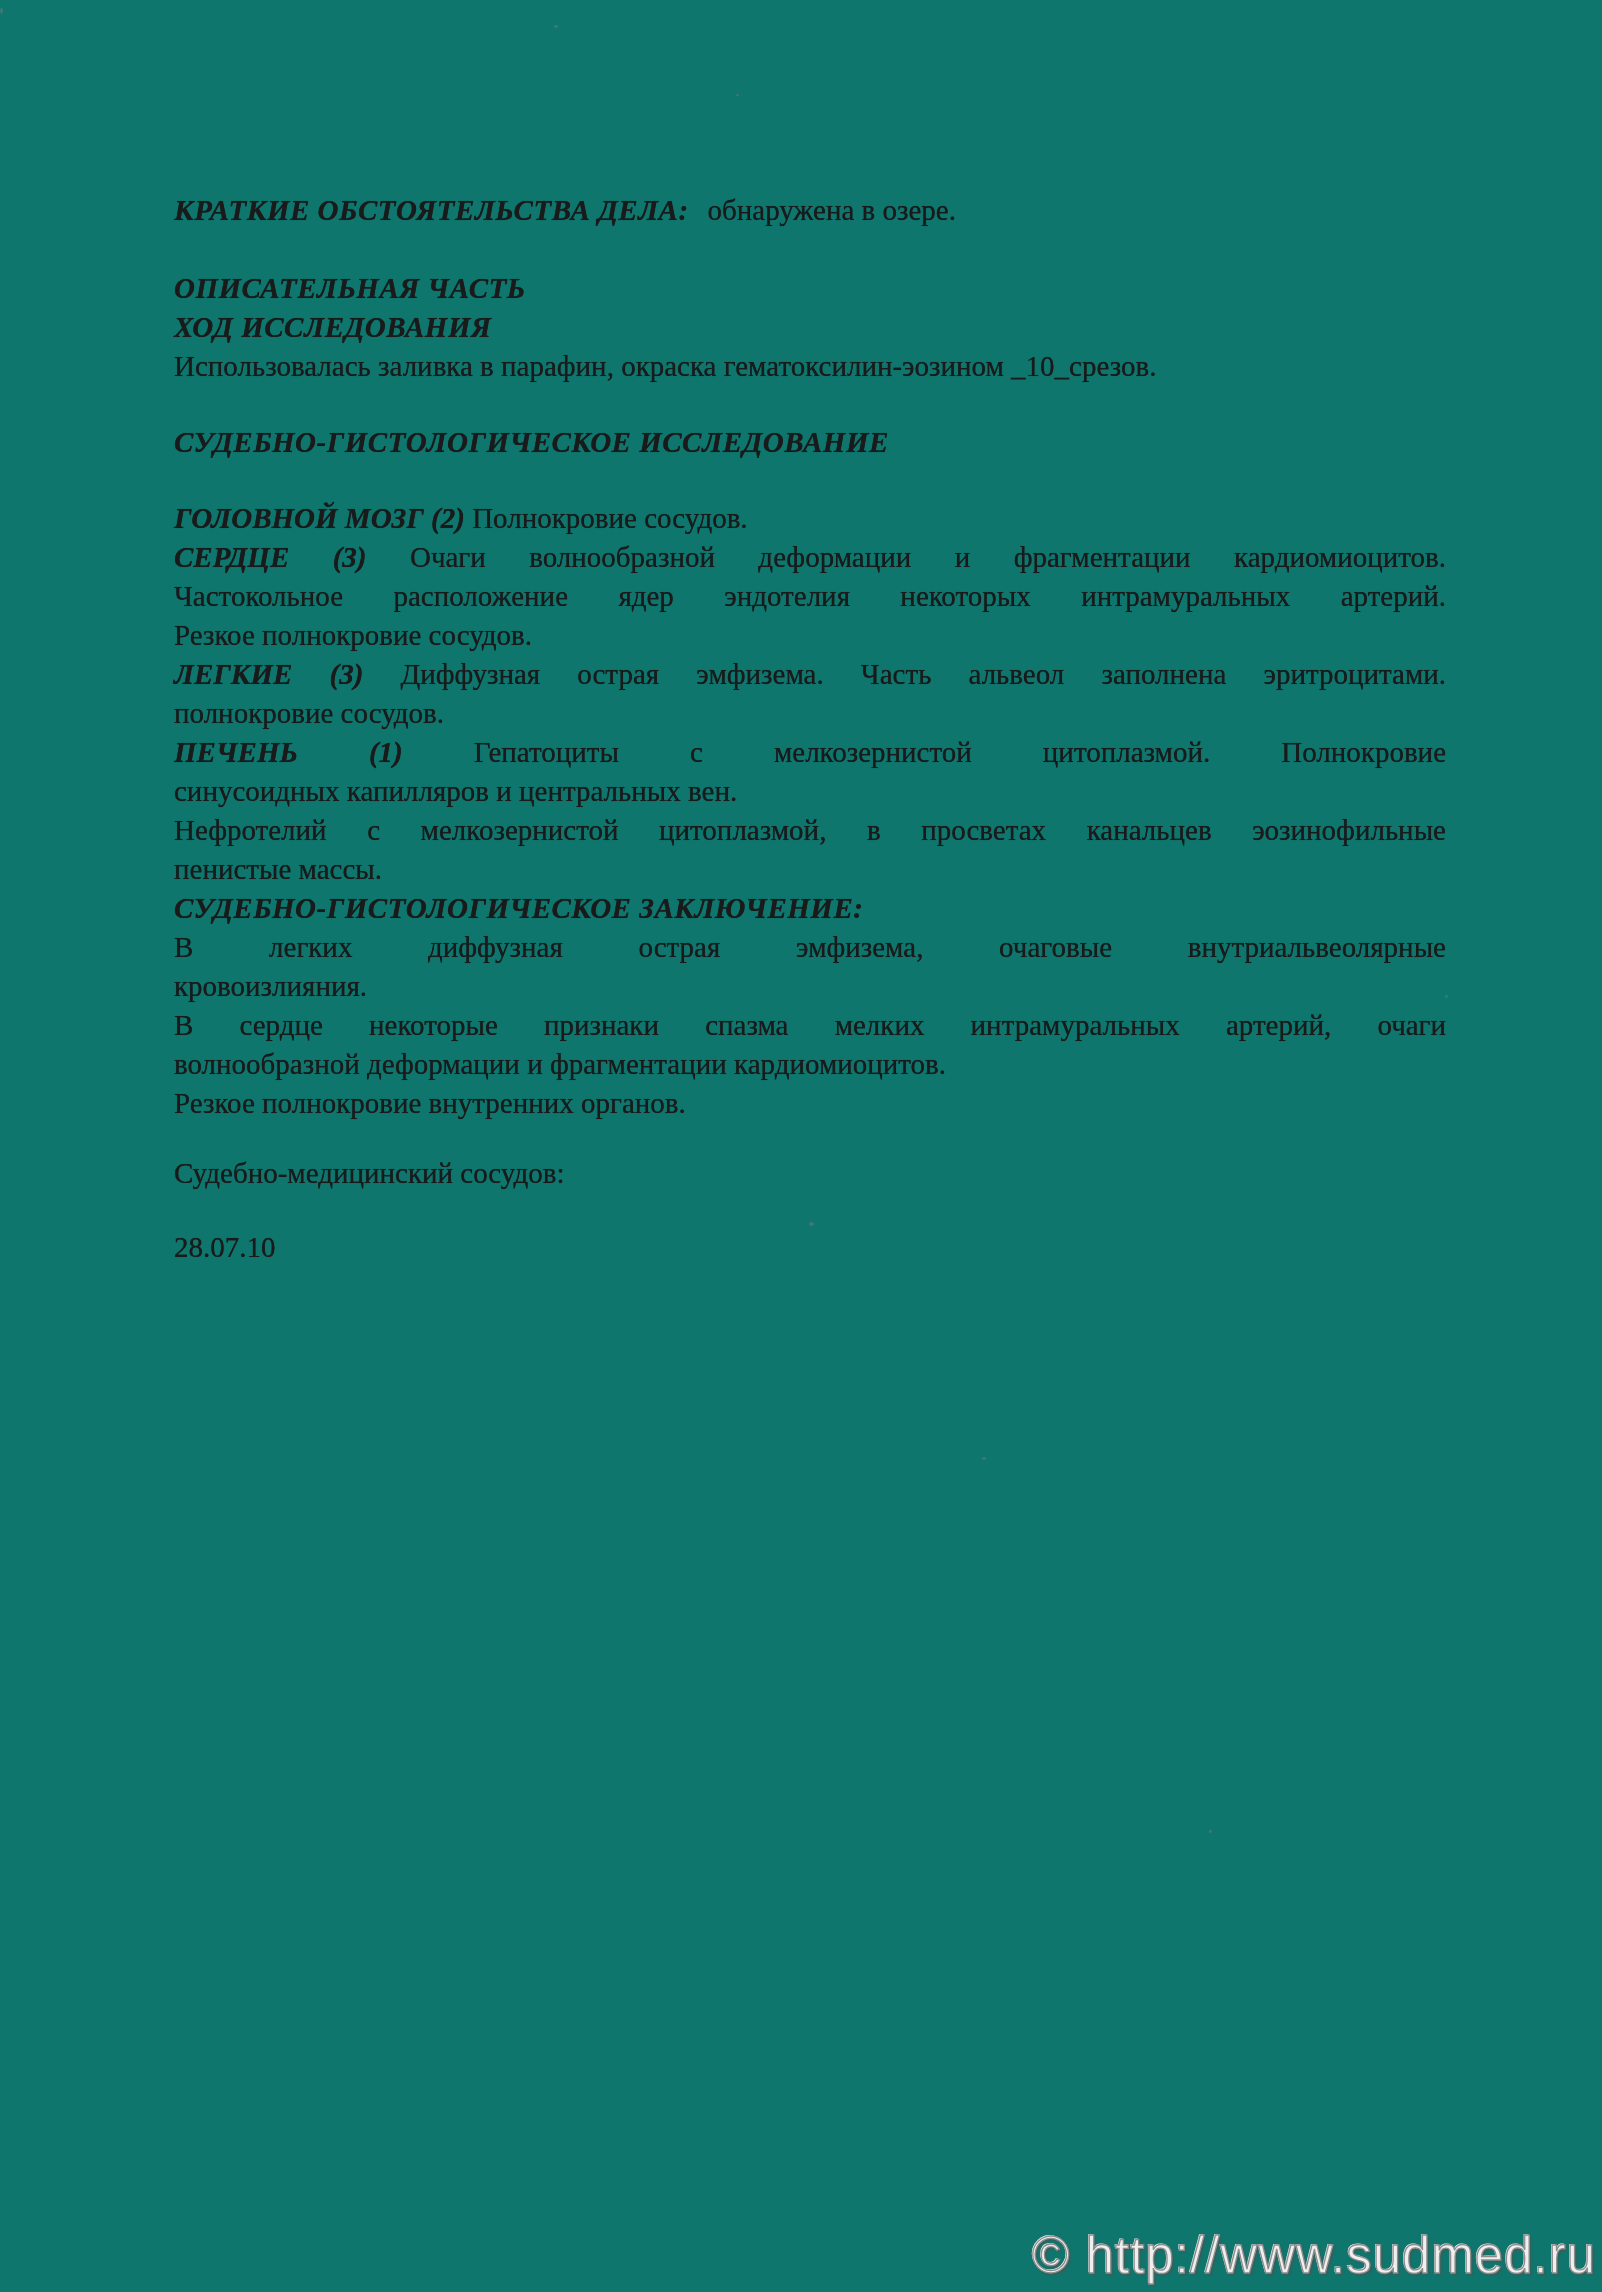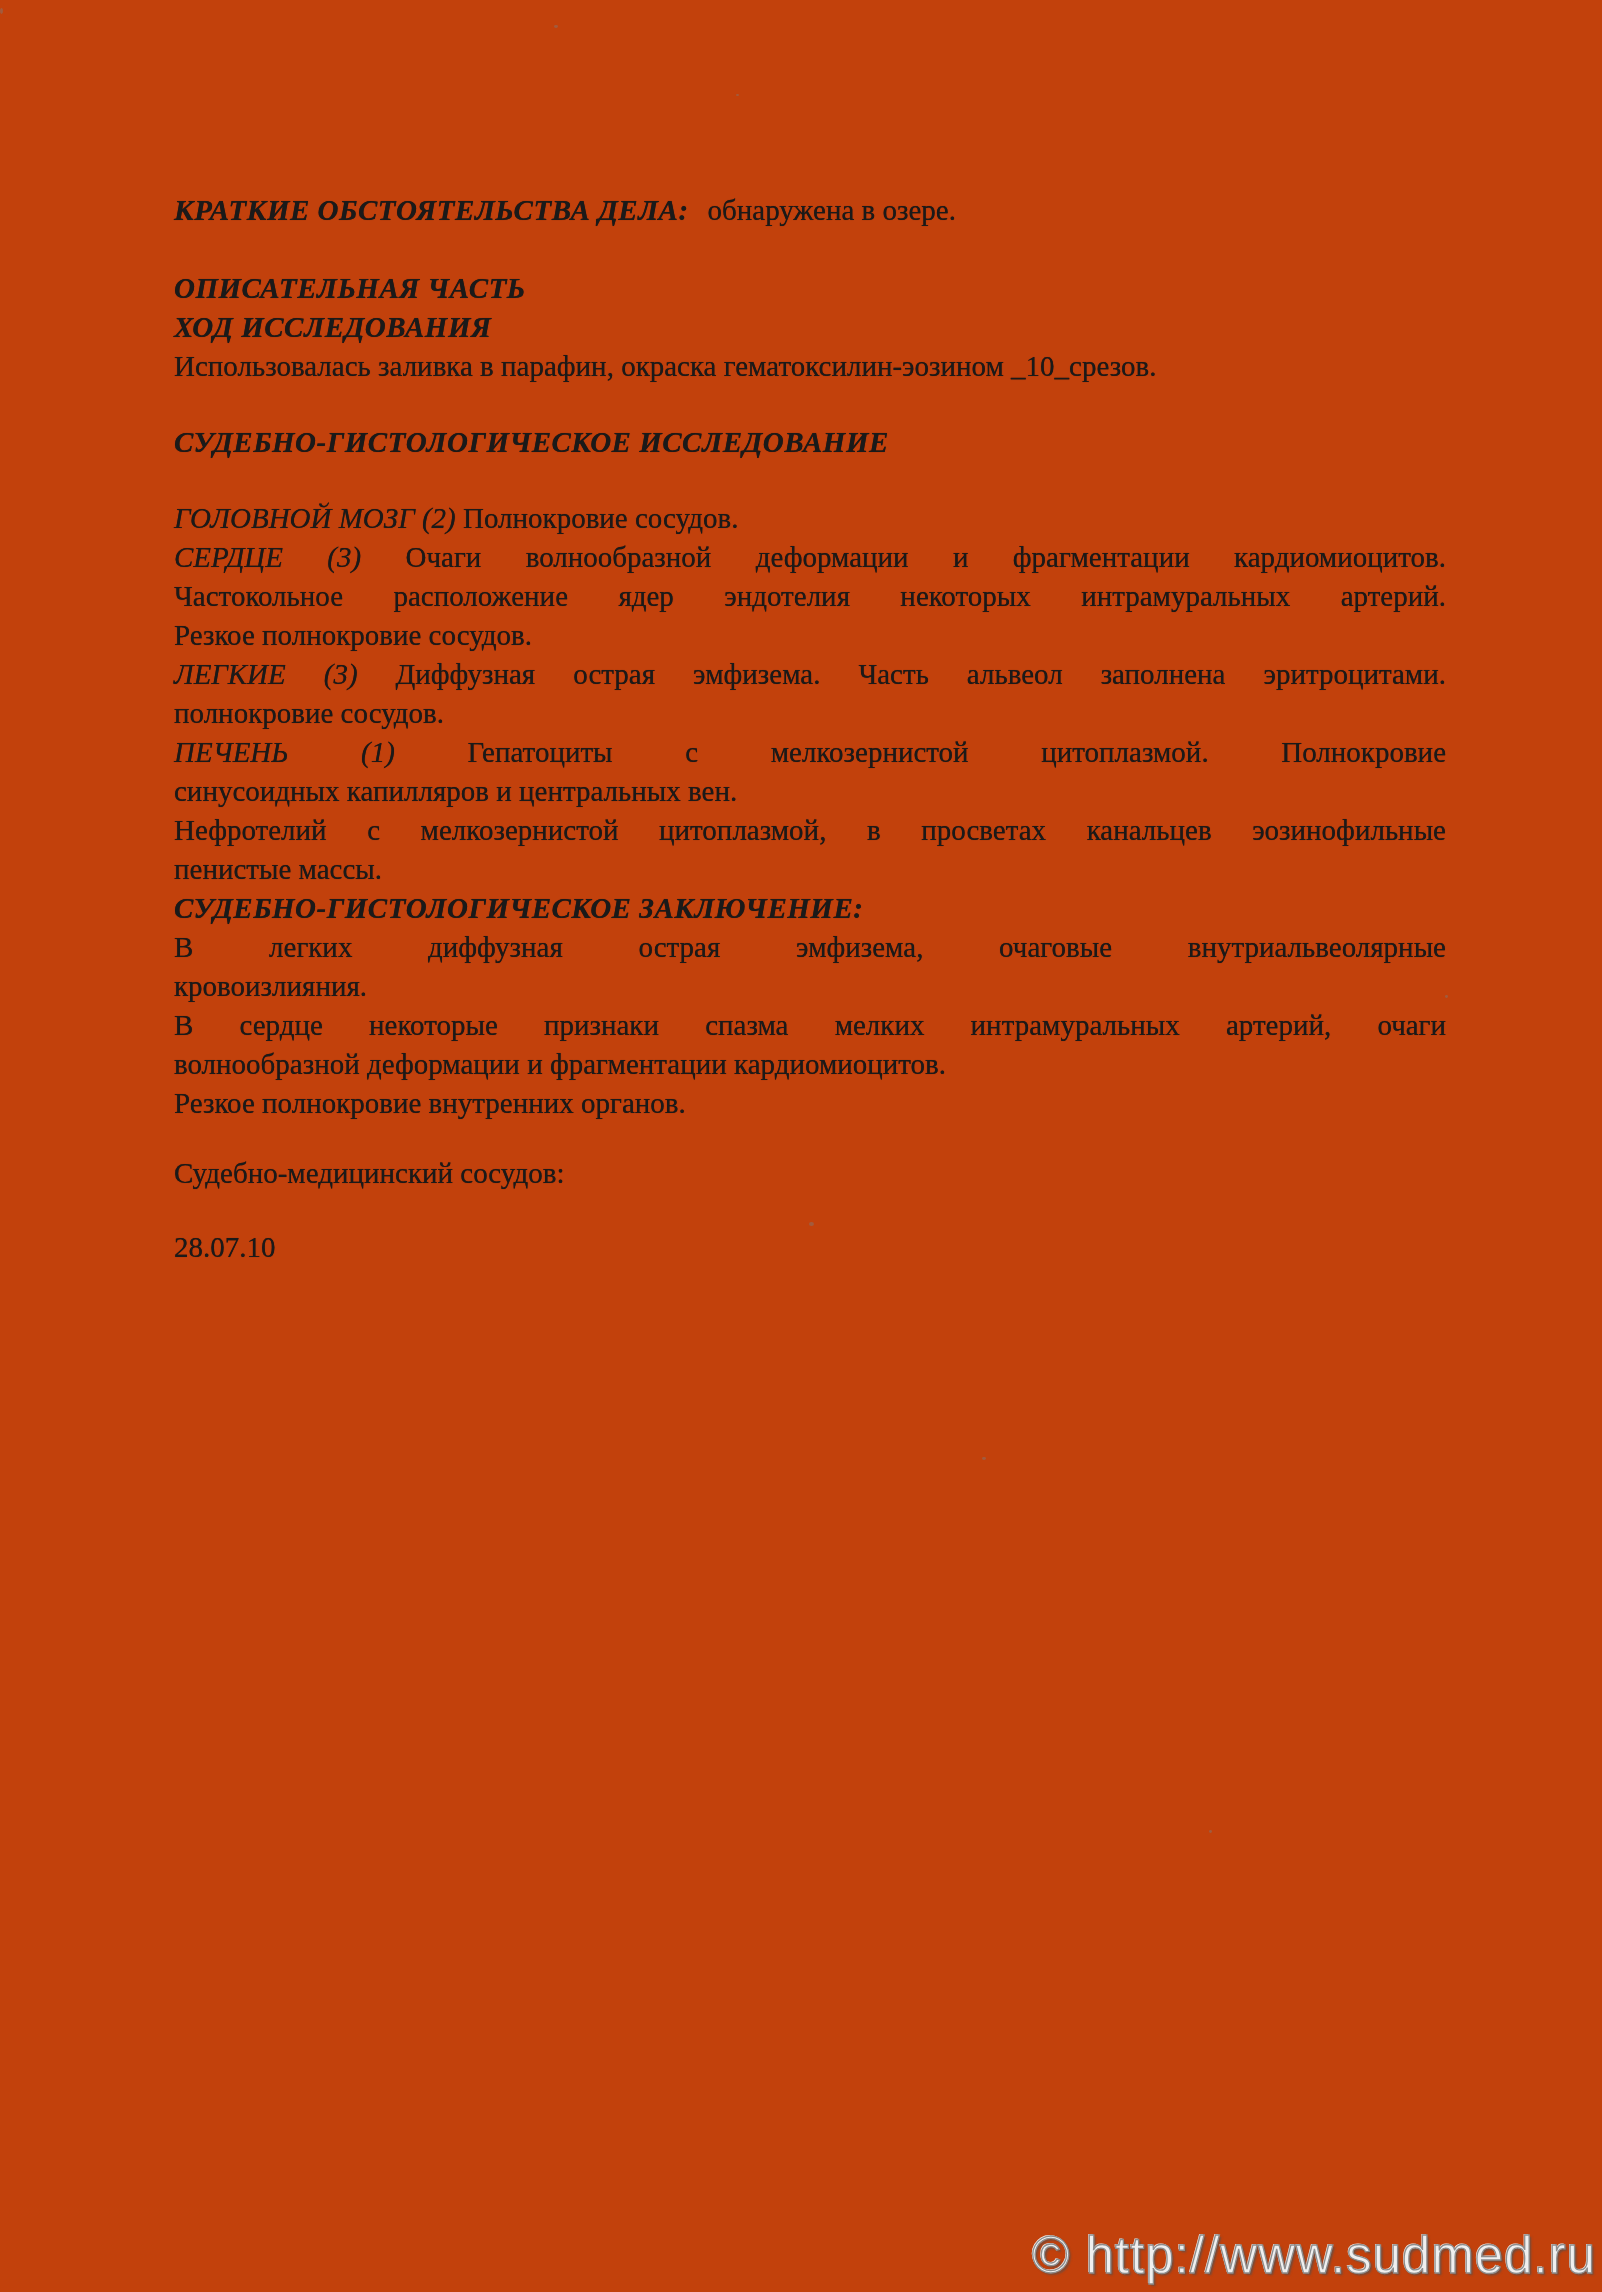--- a/index.html
+++ b/index.html
@@ -1,21 +1,21 @@
 <!DOCTYPE html>
 <html lang="ru"><head>
 <meta charset="utf-8">
 <style>
   html, body { margin: 0; padding: 0; background: #e9e9e9; }
 
   .page {
     position: relative;
     width: 1602px;
     height: 2293px;
-    background: #c2410c;
+    background: #0f766e;
     overflow: hidden;
     font-family: "Liberation Serif", "DejaVu Serif", serif;
     color: #1c1c1c;
   }
 
   
   .content {
     position: absolute;
     left: 174px;
     top: 191px;
@@ -35,21 +35,21 @@
   .line { min-height: 39px; }
 
   
   .spread {
     text-align: justify;
     text-align-last: justify;
     -moz-text-align-last: justify;
   }
 
   .organ {
-    font-weight: normal;
+    font-weight: bold;
     font-style: italic;
   }
 
   .case-line { margin-bottom: 39px; }
   .exam-heading { margin-top: 37px; margin-bottom: 37px; }
   .conclusion-heading { }
   .expert-line { margin-top: 31px; }
   .date-line { margin-top: 35px; }
 
   .case-text { margin-left: 11.7px; }

